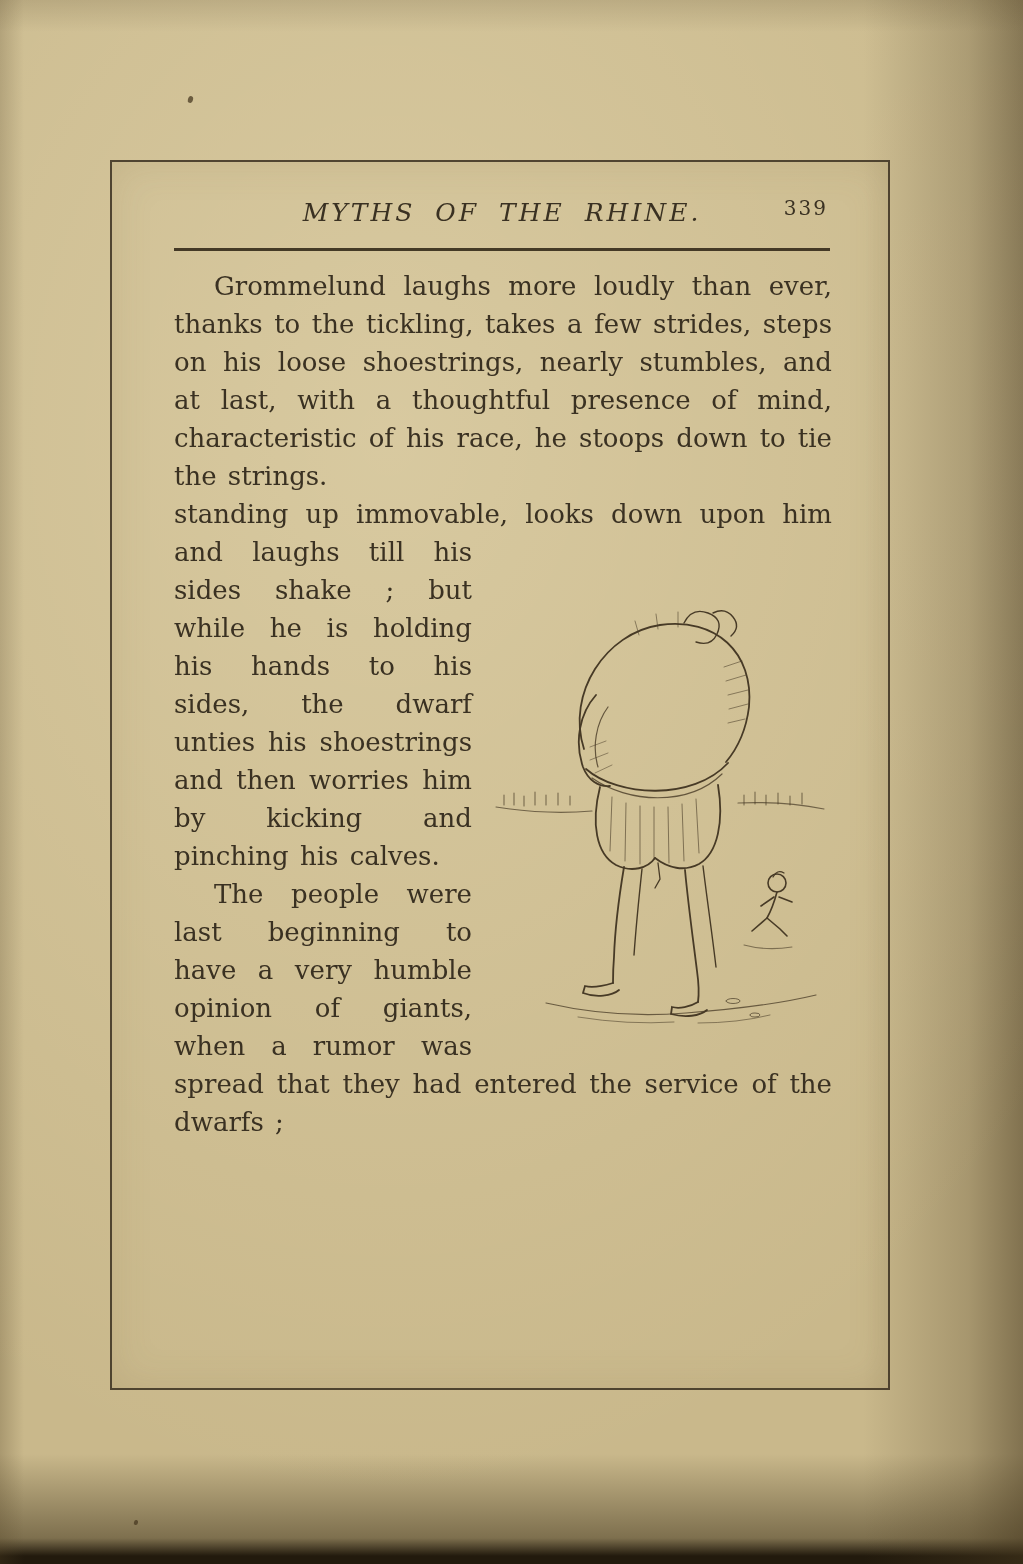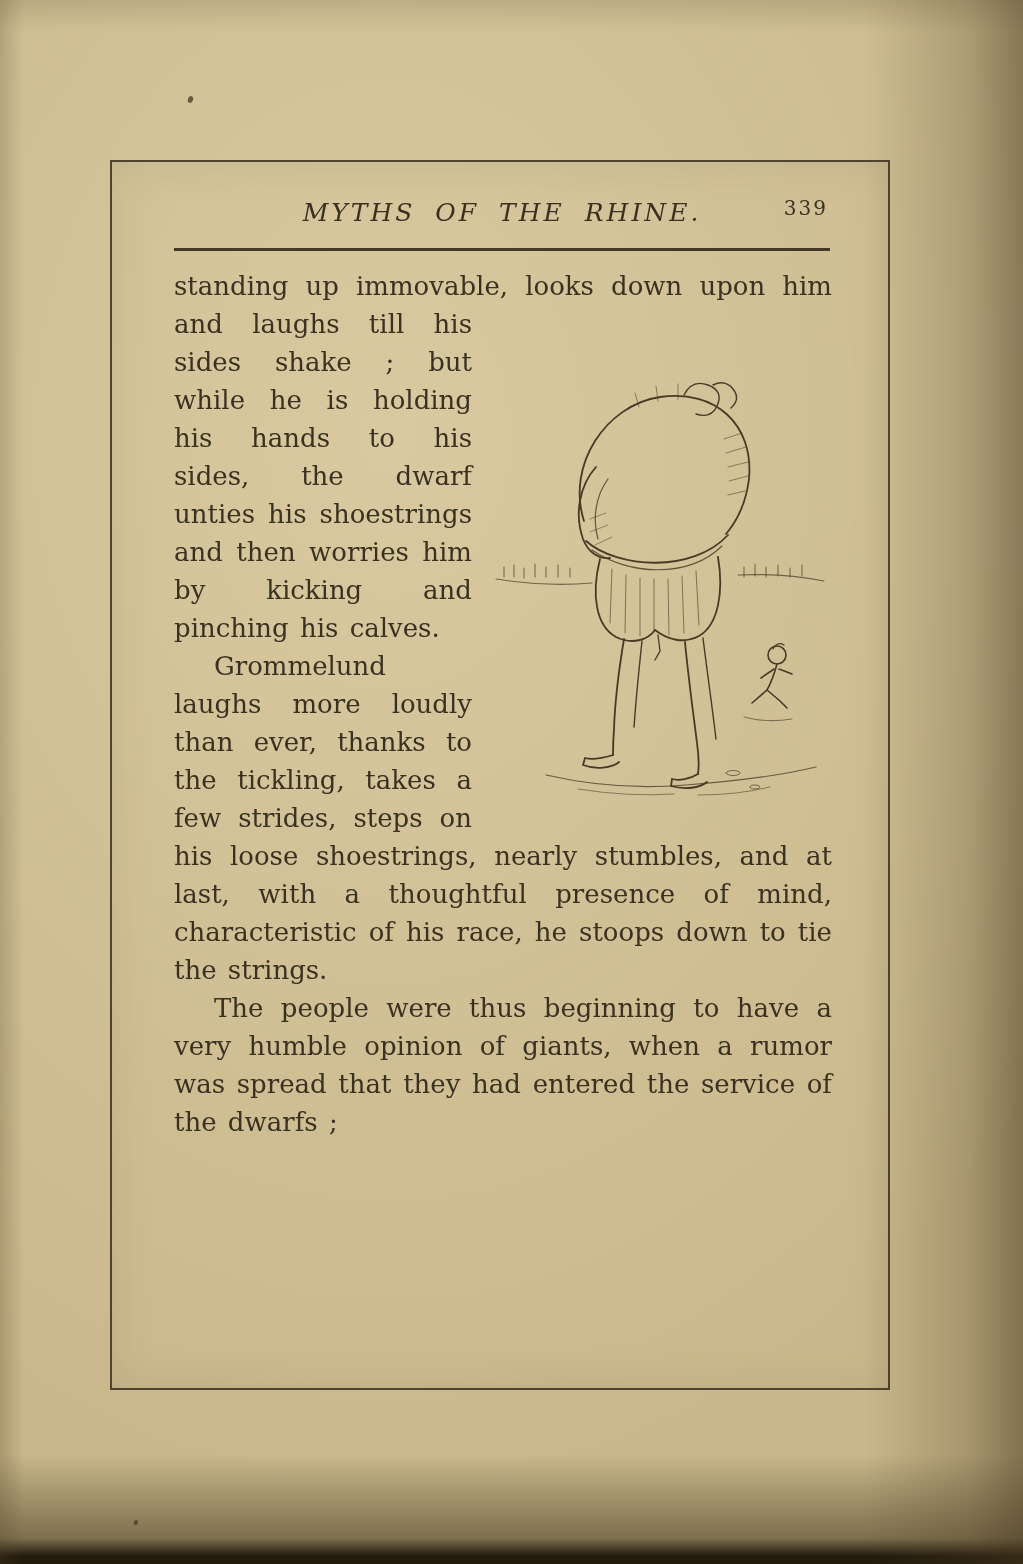--- a/index.html
+++ b/index.html
@@ -82,20 +82,22 @@
 
     <div class="running-header">
       <span class="running-title">MYTHS OF THE RHINE.</span>
       <span class="page-number">339</span>
     </div>
 
     <hr class="header-rule">
 
     <div class="body-text">
 
+      <p class="para indent">Grommelund laughs more loudly than ever, thanks to the tickling, takes a few strides, steps on his loose shoestrings, nearly stumbles, and at last, with a thoughtful presence of mind, characteristic of his race, he stoops down to tie the strings.</p>
+
       <p class="para"><span>standing up immovable, looks down upon him and </span><span class="illustration" role="img" aria-label="Engraving of the giant bent over tying his shoestrings while the dwarf runs away">
             <svg viewBox="0 0 344 480" xmlns="http://www.w3.org/2000/svg">
             <g stroke="#473a26" fill="none" stroke-width="1.8" stroke-linecap="round">
 
               <path d="M8 236 q50 8 96 4" stroke-width="1.2" opacity="0.7"></path>
               <path d="M250 232 q45 -2 86 6" stroke-width="1.2" opacity="0.7"></path>
 
               <path d="M16 224 l0 10 M26 222 l0 12 M36 225 l0 10 M47 221 l0 13 M58 224 l0 10 M70 222 l0 12 M82 225 l0 9" stroke-width="1.1" opacity="0.65"></path>
               <path d="M256 224 l0 10 M267 221 l0 12 M278 224 l0 10 M290 222 l0 11 M302 225 l0 9 M314 222 l0 11" stroke-width="1.1" opacity="0.65"></path>
 
@@ -134,19 +136,17 @@
                 <circle cx="289" cy="312" r="9"></circle>
                 <path d="M285 306 q4 -8 11 -4" stroke-width="1.2"></path>
                 <path d="M289 321 C 286 332, 283 340, 279 347"></path>
                 <path d="M286 326 l-13 9 M291 326 l13 5"></path>
                 <path d="M279 347 l-15 13 M279 347 l13 11 l7 7"></path>
               </g>
               <path d="M256 374 q22 6 48 2" stroke-width="1.1" opacity="0.6"></path>
             </g>
           </svg>
           </span><span>laughs till his sides shake ; but while he is holding his hands to his sides, the dwarf unties his shoestrings and then worries him by kicking and pinching his calves.</span></p>
-
-      <p class="para indent">Grommelund laughs more loudly than ever, thanks to the tickling, takes a few strides, steps on his loose shoestrings, nearly stumbles, and at last, with a thoughtful presence of mind, characteristic of his race, he stoops down to tie the strings.</p>
-      <p class="para indent">The people were thus beginning to have a very humble opinion of giants, when a rumor was spread that they had entered the service of the dwarfs ;</p>
+      <p class="para indent">The people were last beginning to have a very humble opinion of giants, when a rumor was spread that they had entered the service of the dwarfs ;</p>
 
     </div>
   </div>
 </div>
 
 </body></html>

